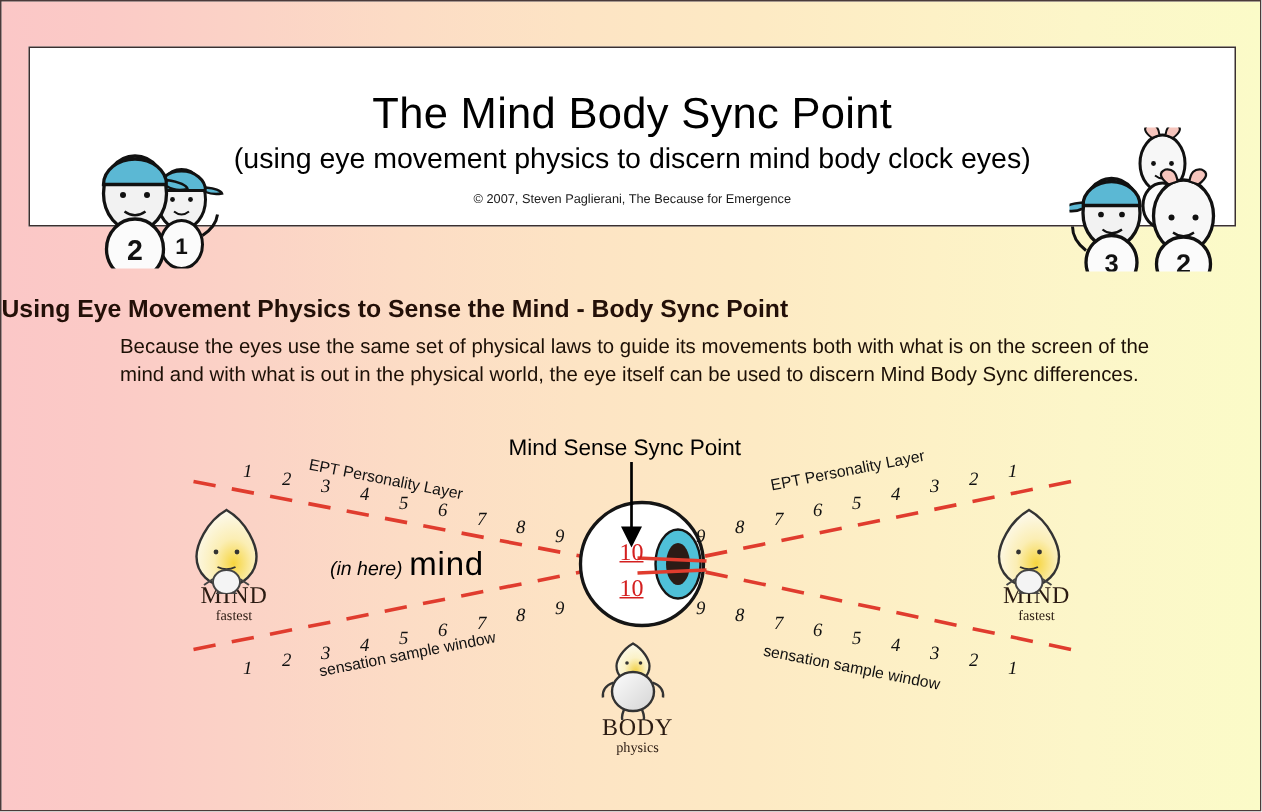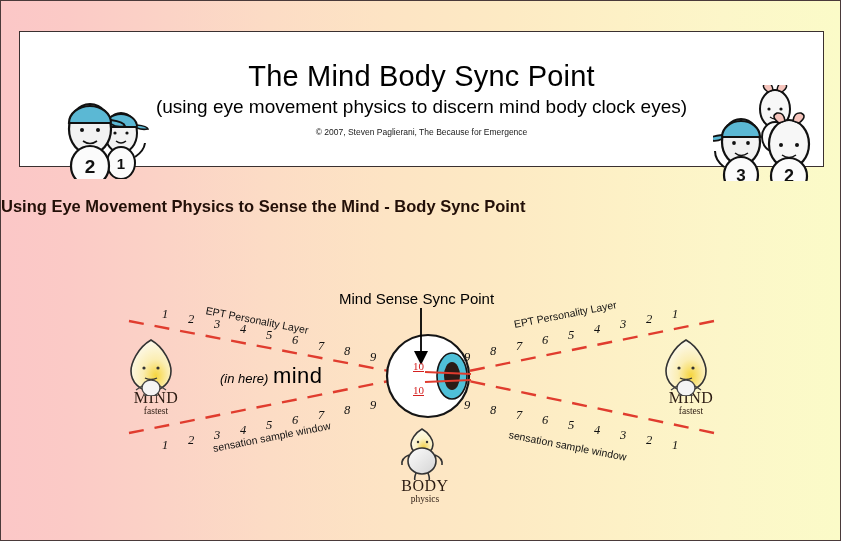--- a/index.html
+++ b/index.html
@@ -14,21 +14,21 @@
     background: linear-gradient(to right,
         #fbc7c7 0%, #fbcac6 8%, #fbd3c6 20%, #fcdcc5 32%,
         #fde4c4 46%, #fdeac4 60%, #fdf1c6 74%, #fcf6c9 86%, #fbfbc8 100%);
     border: 1px solid #4a3a3a;
   }
 
   
   #header-box {
     position: absolute;
     left: 18px; top: 30px;
-    width: 805px; height: 136px;
+    width: 805px; height: 120px;
     background: #ffffff;
     border: 1px solid #3a3030;
     z-index: 4;
   }
   #main-title {
     text-align: center;
     font-size: 29px;
     font-weight: 400;
     color: #000;
     letter-spacing: .2px;
@@ -82,21 +82,21 @@
     font-size: 15px; color: #000;
   }
 
   .num {
     position: absolute; z-index: 3;
     font-size: 12.5px; font-style: italic; color: #111;
     font-family: "Liberation Serif", serif;
   }
   .num10 {
     position: absolute; z-index: 5;
-    font-size: 11px; color: #d42020;
+    font-size: 16px; color: #d42020;
     font-family: "Liberation Serif", serif;
     text-decoration: underline;
   }
   .axis-name {
     position: absolute; z-index: 3;
     font-size: 10.5px; color: #111;
     white-space: nowrap;
     transform-origin: left center;
   }
 
@@ -218,20 +218,21 @@
       <path d="M86 38 q9 -7 2 -10 q-7 -1 -8 8 z" fill="#f6c5bd" stroke="#111" stroke-width="1.5"></path>
       <circle cx="68" cy="60" r="2" fill="#111"></circle>
         <circle cx="84" cy="60" r="2" fill="#111"></circle>
       <path d="M69 70 q7 5 14 0" fill="none" stroke="#111" stroke-width="1.5"></path>
       <ellipse cx="76" cy="91" rx="18" ry="18" fill="#fbfbfb" stroke="#111" stroke-width="2.2"></ellipse>
       <text x="76" y="97" font-family="Liberation Sans, sans-serif" font-size="18" font-weight="bold" text-anchor="middle" fill="#111">2</text>
     </g>
   </svg>
 
   <div id="section-title">Using Eye Movement Physics to Sense the Mind - Body Sync Point</div>
+  <div id="paragraph">Because the eyes use the same set of physical laws to guide its movements both with what is on the screen of the mind and with what is out in the physical world, the eye itself can be used to discern Mind Body Sync differences.</div>
 
   <div class="lbl" id="sync-label">Mind Sense Sync Point</div>
 
   <div class="num10" style="left:412px; top:359px;">10</div>
   <div class="num10" style="left:412px; top:383px;">10</div>
 
   <div class="num" style="left:161px; top:306px;">1</div>
   <div class="num" style="left:187px; top:311px;">2</div>
   <div class="num" style="left:213px; top:316px;">3</div>
   <div class="num" style="left:239px; top:321px;">4</div>

